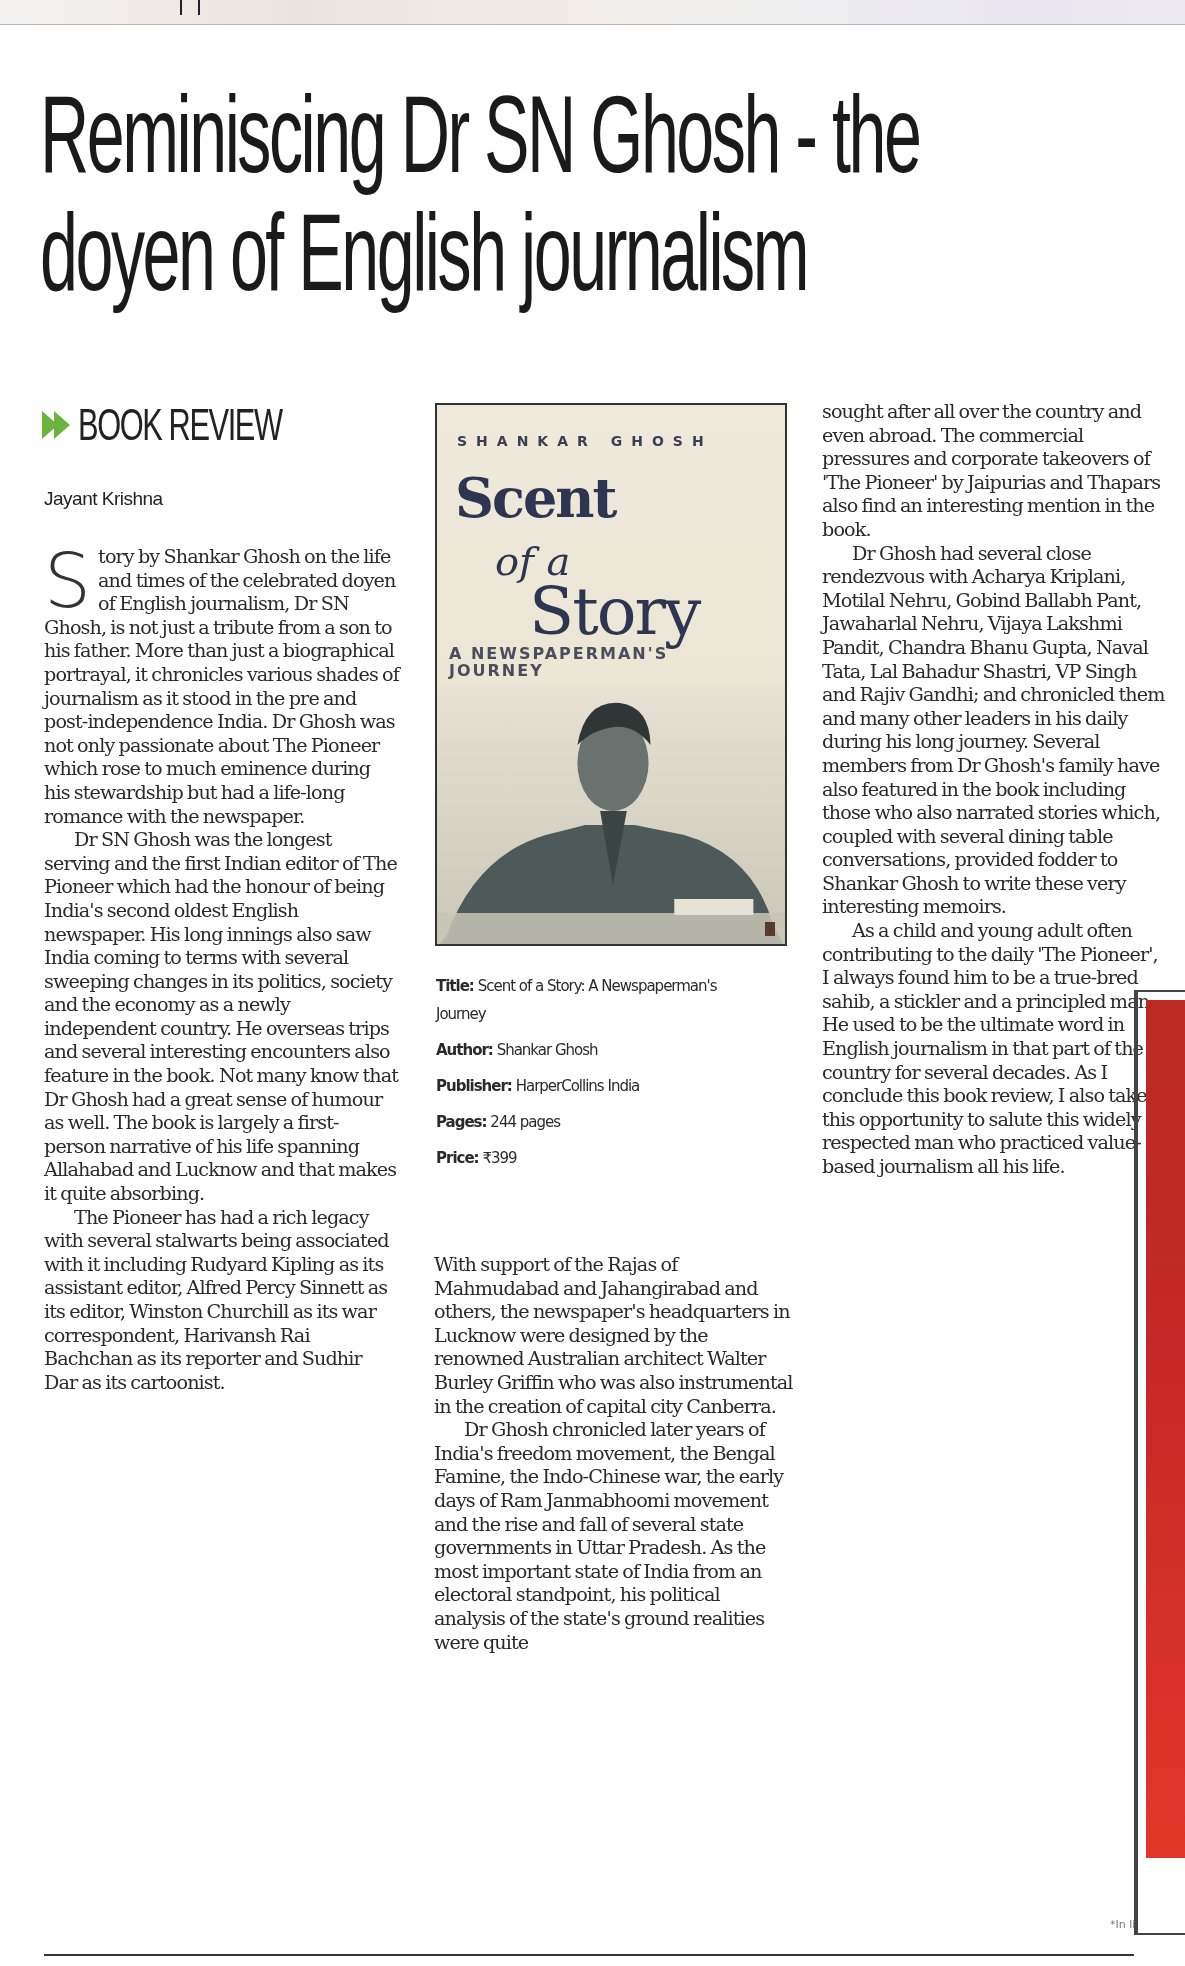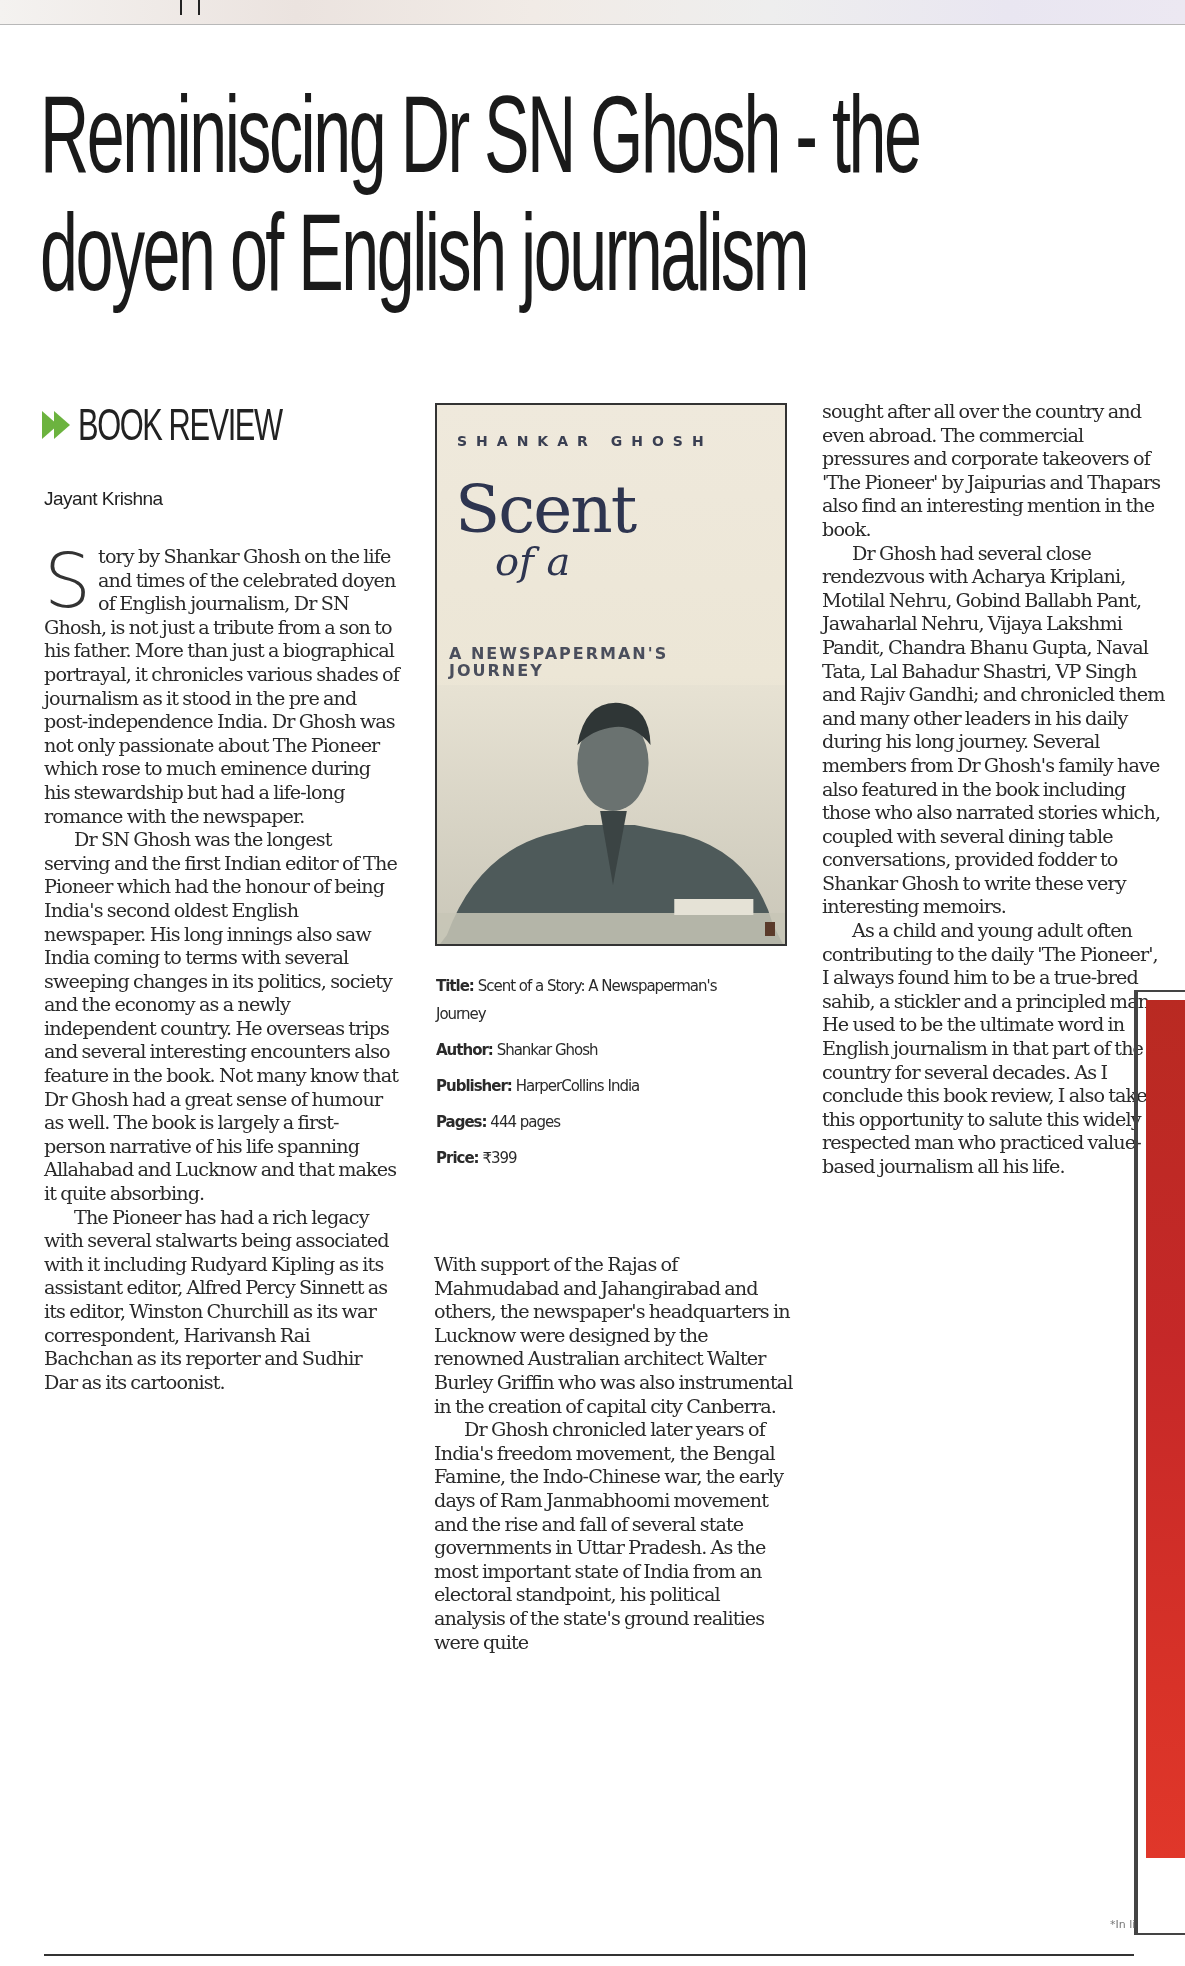--- a/index.html
+++ b/index.html
@@ -35,22 +35,22 @@
   .col2 { left: 434px; top: 1253px; width: 360px; }
   .col3 { left: 822px; top: 400px; width: 345px; }
 
   .dropcap { float: left; font-family: "DejaVu Sans", sans-serif; font-weight: 200; font-size: 74px;
     line-height: 64px; margin: 4px 8px 0 0; color: #333; }
 
   .cover { position: absolute; left: 435px; top: 403px; width: 352px; height: 543px;
     border: 2px solid #333; background: linear-gradient(180deg, #efe9dc 0%, #ece6d6 50%, #d8d4c6 100%); overflow: hidden; }
   .cover .author { position: absolute; left: 20px; top: 28px; font-family: "DejaVu Sans", sans-serif;
     font-size: 14px; letter-spacing: 9px; color: #3a3f52; font-weight: 700; }
-  .cover .title1 { position: absolute; left: 18px; top: 70px; font-family: "DejaVu Serif", serif;
-    font-size: 66px; color: #2e3550; letter-spacing: -2px; line-height: 70px; }
+  .cover .title1 { position: absolute; left: 18px; top: 58px; font-family: "DejaVu Serif", serif;
+    font-size: 54px; color: #2e3550; letter-spacing: -2px; line-height: 70px; font-weight: bold; }
   .cover .title2 { position: absolute; left: 58px; top: 133px; font-family: "DejaVu Serif", serif; font-style: italic;
     font-size: 40px; color: #2e3550; }
   .cover .title3 { position: absolute; left: 92px; top: 168px; font-family: "DejaVu Serif", serif;
     font-size: 66px; color: #2e3550; letter-spacing: -2px; }
   .cover .subtitle { position: absolute; left: 12px; top: 240px; font-family: "DejaVu Sans", sans-serif;
     font-size: 16px; font-weight: 700; letter-spacing: 2px; color: #4a4e5c; line-height: 17px; width: 230px; }
   .cover .photo { position: absolute; left: 0; top: 280px; width: 100%; height: 263px; }
   .cover .pub-logo { position: absolute; right: 10px; bottom: 8px; width: 10px; height: 14px; background: #5a3a2a; }
 
   .facts { position: absolute; left: 436px; top: 972px; width: 300px;
@@ -93,20 +93,21 @@
   <span class="dropcap">S</span>
   <p>tory by Shankar Ghosh on the life and times of the celebrated doyen of English journalism, Dr SN Ghosh, is not just a tribute from a son to his father. More than just a biographical portrayal, it chronicles various shades of journalism as it stood in the pre and post-independence India. Dr Ghosh was not only passionate about The Pioneer which rose to much eminence during his stewardship but had a life-long romance with the newspaper.</p>
   <p class="ind">Dr SN Ghosh was the longest serving and the first Indian editor of The Pioneer which had the honour of being India's second oldest English newspaper. His long innings also saw India coming to terms with several sweeping changes in its politics, society and the economy as a newly independent country. He overseas trips and several interesting encounters also feature in the book. Not many know that Dr Ghosh had a great sense of humour as well. The book is largely a first-person narrative of his life spanning Allahabad and Lucknow and that makes it quite absorbing.</p>
   <p class="ind">The Pioneer has had a rich legacy with several stalwarts being associated with it including Rudyard Kipling as its assistant editor, Alfred Percy Sinnett as its editor, Winston Churchill as its war correspondent, Harivansh Rai Bachchan as its reporter and Sudhir Dar as its cartoonist.</p>
 </div>
 
 <div class="cover">
   <div class="author">SHANKAR GHOSH</div>
   <div class="title1">Scent</div>
   <div class="title2">of a</div>
+  <div class="title3">Story</div>
   <div class="subtitle">
     <div>A NEWSPAPERMAN'S</div>
     <div>JOURNEY</div>
   </div>
   <svg class="photo" viewBox="0 0 352 263" preserveAspectRatio="none">
     <defs>
       <linearGradient id="bg" x1="0" y1="0" x2="0" y2="1">
         <stop offset="0" stop-color="#e7e2d3"></stop>
           <stop offset="1" stop-color="#c9c6b8"></stop>
       </linearGradient>
@@ -130,21 +131,21 @@
   <div class="row">
     <b>Author:</b>
     <span>Shankar Ghosh</span>
   </div>
   <div class="row">
     <b>Publisher:</b>
     <span>HarperCollins India</span>
   </div>
   <div class="row">
     <b>Pages:</b>
-    <span>444 pages</span>
+    <span>244 pages</span>
   </div>
   <div class="row">
     <b>Price:</b>
     <span>₹399</span>
   </div>
 </div>
 
 <div class="col col2">
   <p>With support of the Rajas of Mahmudabad and Jahangirabad and others, the newspaper's headquarters in Lucknow were designed by the renowned Australian architect Walter Burley Griffin who was also instrumental in the creation of capital city Canberra.</p>
   <p class="ind">Dr Ghosh chronicled later years of India's freedom movement, the Bengal Famine, the Indo-Chinese war, the early days of Ram Janmabhoomi movement and the rise and fall of several state governments in Uttar Pradesh. As the most important state of India from an electoral standpoint, his political analysis of the state's ground realities were quite</p>

